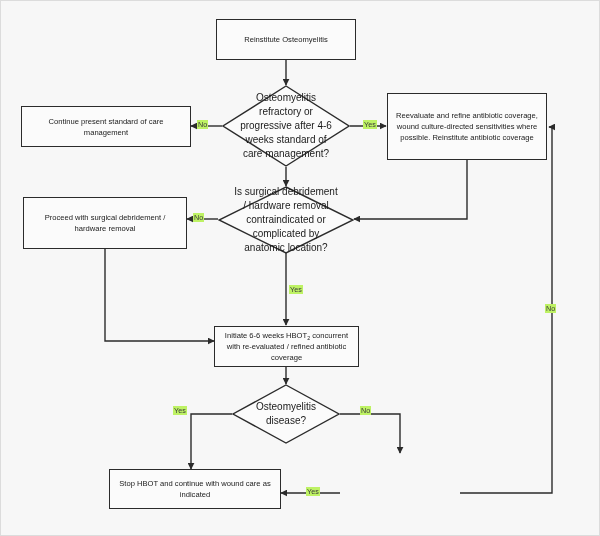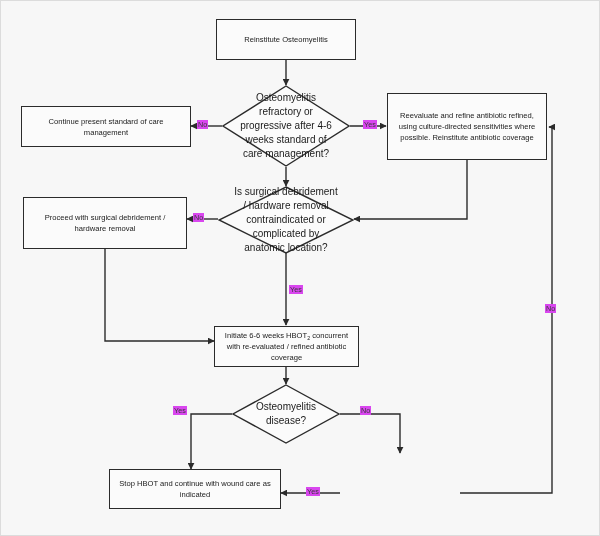--- a/index.html
+++ b/index.html
@@ -64,21 +64,21 @@
     pointer-events: none;
   }
   .diamond-label span {
     display: block;
     padding: 0 16px;
   }
   .edge-label {
     position: absolute;
     font-size: 7.2px;
     color: #3a3a3a;
-    background: #d946ef;
+    background: #bef264;
     padding: 0 1px;
     white-space: nowrap;
   }
   sub {
     font-size: 70%;
     vertical-align: baseline;
     position: relative;
     top: 2px;
   }
 </style>
@@ -125,21 +125,21 @@
 
   <div class="node box" style="left:215px; top:18px; width:140px; height:41px;">
     <span>Reinstitute Osteomyelitis</span>
   </div>
 
   <div class="node box" style="left:20px; top:105px; width:170px; height:41px;">
     <span>Continue present standard of care management</span>
   </div>
 
   <div class="node box" style="left:386px; top:92px; width:160px; height:67px;">
-    <span>Reevaluate and refine antibiotic refined, using culture-directed sensitivities where possible. Reinstitute antibiotic coverage</span>
+    <span>Reevaluate and refine antibiotic coverage, wound culture-directed sensitivities where possible. Reinstitute antibiotic coverage</span>
   </div>
 
   <div class="node box" style="left:22px; top:196px; width:164px; height:52px;justify-content:flex-end;">
     <span>Proceed with surgical debridement / hardware removal</span>
   </div>
 
   <div class="node box" style="left:213px; top:325px; width:145px; height:41px;">
     <span>
       <span>Initiate 6-6 weeks HBOT</span><sub>2</sub><span> concurrent with re-evaluated / refined antibiotic coverage</span>
     </span>

